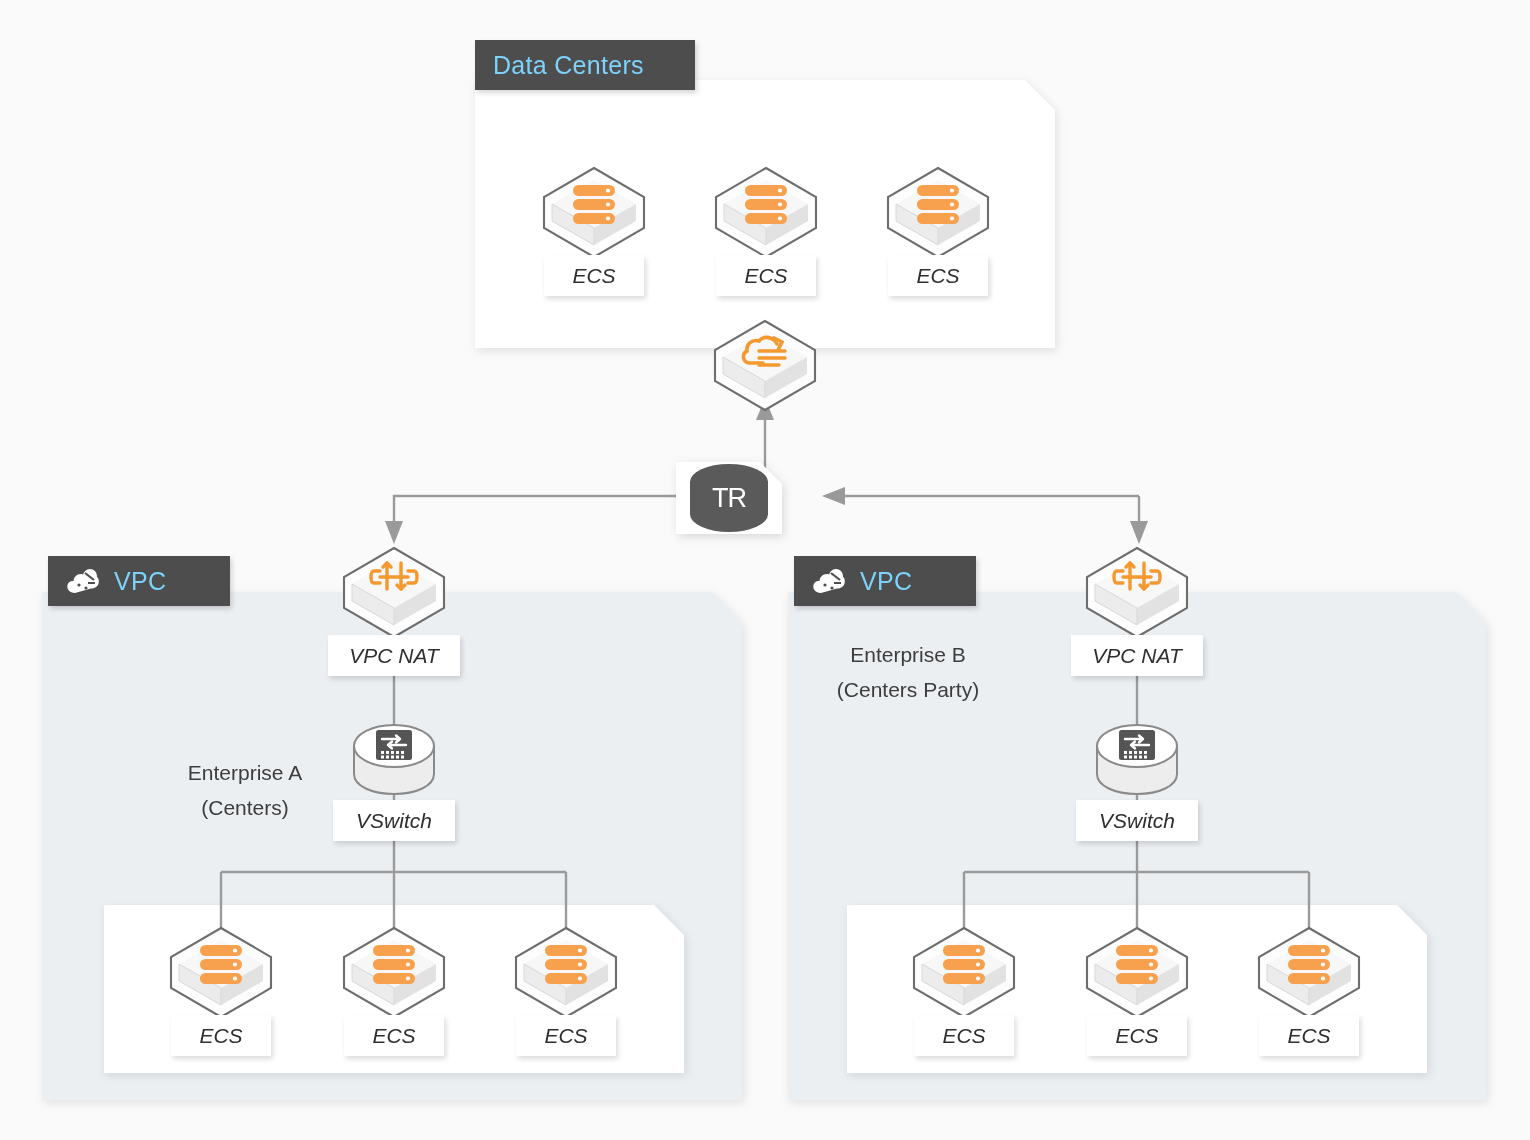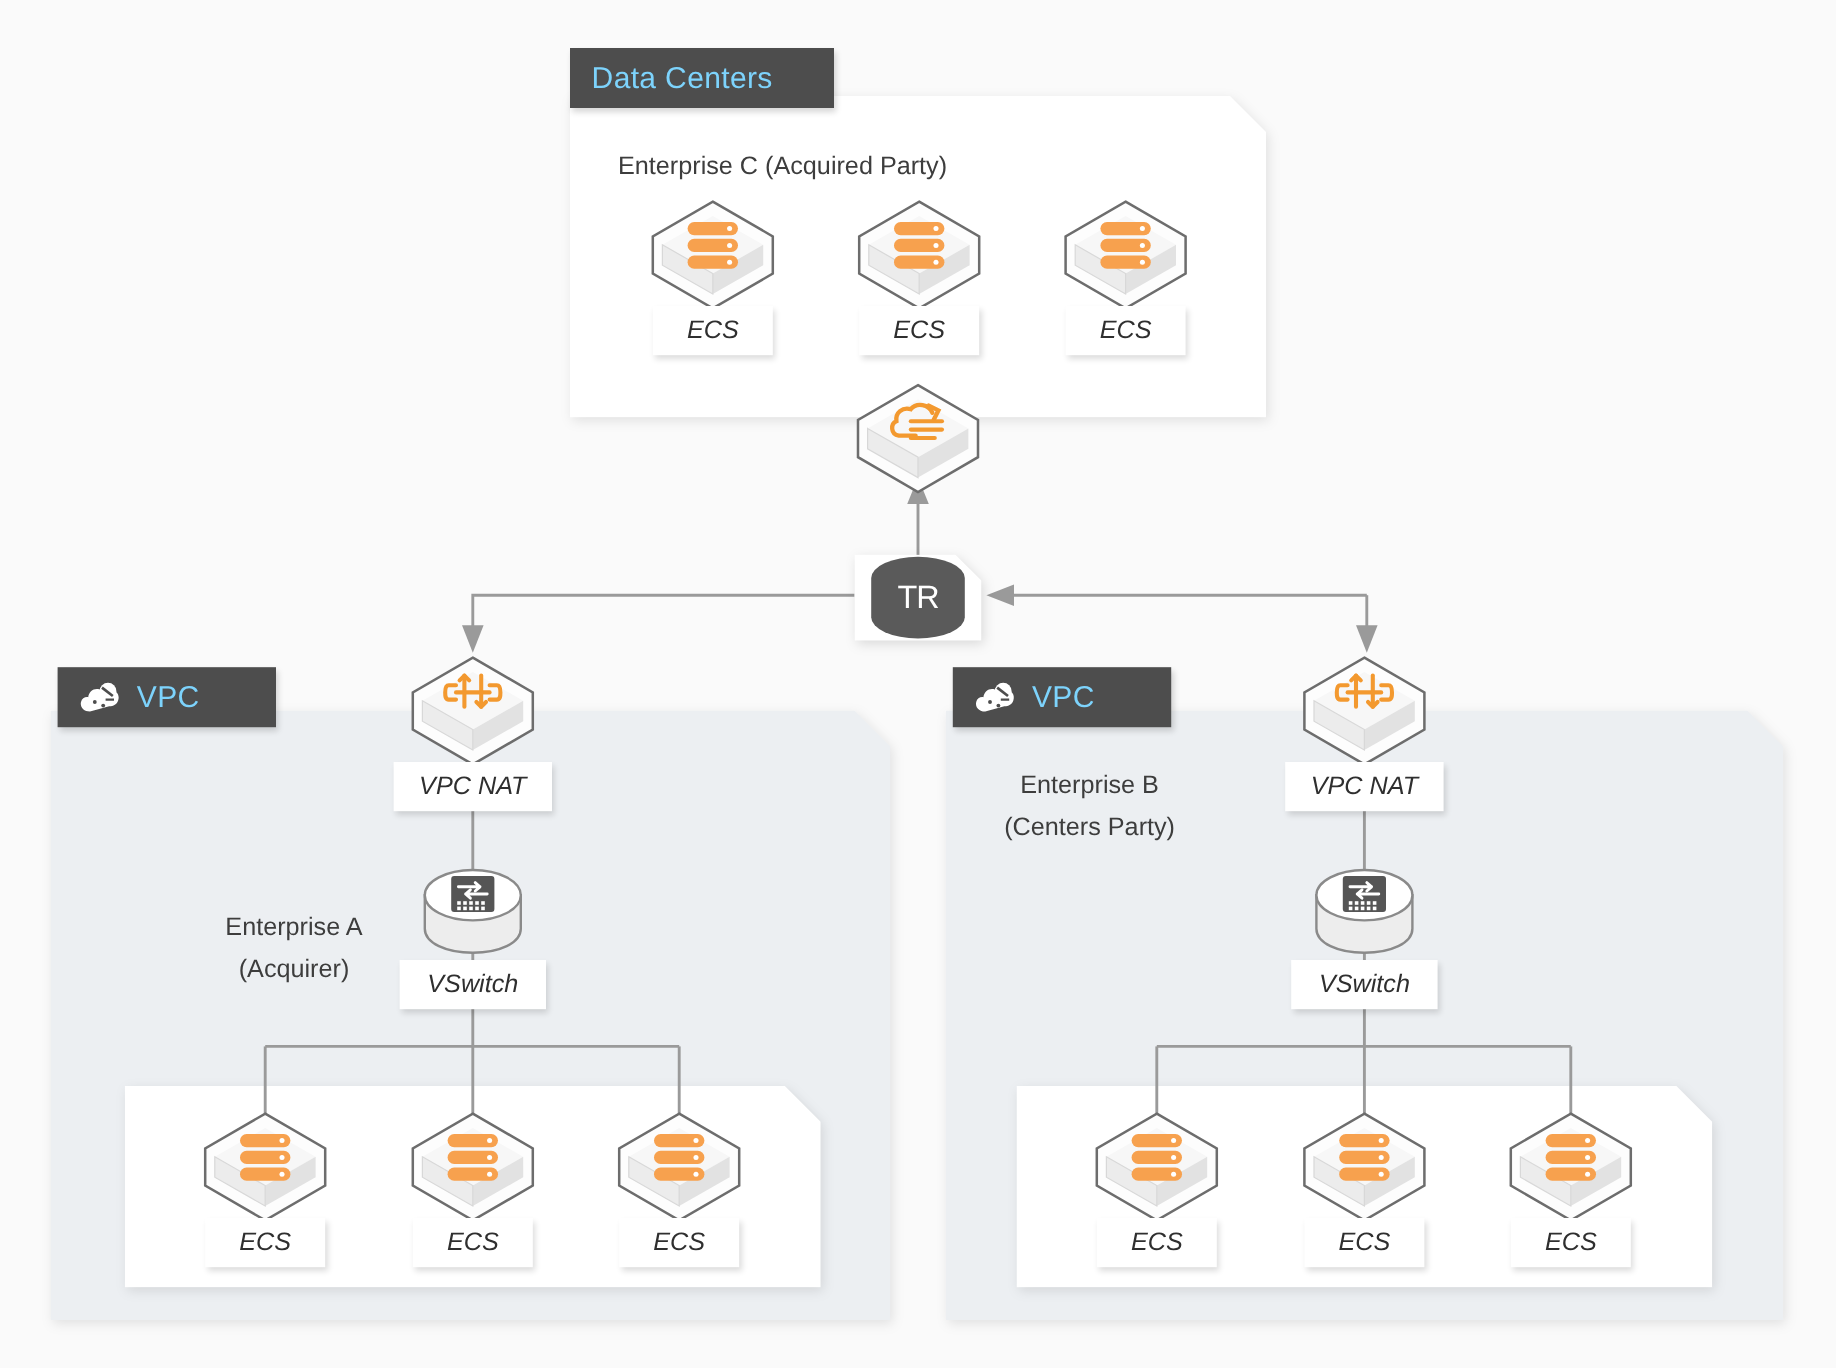--- a/index.html
+++ b/index.html
@@ -143,21 +143,20 @@
   <div class="zone" style="left:475px;top:80px;width:580px;height:268px;">
     <div class="zone-shape fill-white">
         <div></div>
       </div>
   </div>
 
   <div class="badge" style="left:475px;top:40px;width:220px;">
     <span class="badge-label">Data Centers</span>
   </div>
 
-  <div class="caption" style="left:515px;top:122px;width:320px;text-align:left;">Enterprise C (Acquired Party)</div>
 
   <div class="node" style="left:540px;top:165px;width:108px;height:95px;">
     <span class="node-icon">
       <svg width="108" height="95" viewBox="0 0 108 95">
         <g>
           <polygon points="54,3 104,32 104,63 54,92 4,63 4,32" fill="#fdfdfd" stroke="#6d6d6d" stroke-width="2.1"></polygon>
           <polygon points="54,15 96,39 54,63 12,39" fill="#f7f7f7" stroke="none"></polygon>
           <polygon points="12,39 54,63 54,80 12,56" fill="#ececec" stroke="none"></polygon>
           <polygon points="96,39 54,63 54,80 96,56" fill="#e2e2e2" stroke="none"></polygon>
           <polygon points="12,39 54,63 54,80 12,56" fill="none" stroke="#d8d8d8" stroke-width="1"></polygon>
@@ -231,21 +230,21 @@
         </g>
         <g transform="translate(30,17)" stroke="#f3992f" stroke-width="3.4" stroke-linecap="round">
           <line x1="18" y1="16" x2="44" y2="16"></line>
           <line x1="18" y1="23" x2="44" y2="23"></line>
           <line x1="18" y1="30" x2="38" y2="30"></line>
         </g>
       </svg>
     </span>
   </div>
 
-  <div class="tr-card" style="left:712px;top:462px;width:106px;height:72px;">
+  <div class="tr-card" style="left:676px;top:462px;width:106px;height:72px;">
     <div class="tr-face">
       <div class="tr-barrel">
         <span>TR</span>
       </div>
     </div>
   </div>
 
   <div class="zone" style="left:42px;top:592px;width:700px;height:508px;">
     <div class="zone-shape fill-blue">
         <div></div>
@@ -260,21 +259,21 @@
         <path d="M19,6 L28,13" stroke="#4d4d4d" stroke-width="2.2" fill="none"></path>
         <path d="M22,16 L29,16" stroke="#4d4d4d" stroke-width="2" fill="none"></path>
         <circle cx="13" cy="18" r="1.6" fill="#4d4d4d"></circle>
         <circle cx="20" cy="21" r="1.6" fill="#4d4d4d"></circle>
       </svg>
     </span>
     <span class="badge-label">VPC</span>
   </div>
 
   <div class="caption" style="left:140px;top:756px;width:210px;">Enterprise A
-(Acquirer)</div>
+(Centers)</div>
 
   <div class="node" style="left:340px;top:545px;width:108px;height:95px;">
     <span class="node-icon">
       <svg width="108" height="95" viewBox="0 0 108 95">
         <polygon points="54,3 104,32 104,63 54,92 4,63 4,32" fill="#fdfdfd" stroke="#6d6d6d" stroke-width="2.1"></polygon>
         <polygon points="54,15 96,39 54,63 12,39" fill="#f7f7f7"></polygon>
         <polygon points="12,39 54,63 54,80 12,56" fill="#ececec"></polygon>
         <polygon points="96,39 54,63 54,80 96,56" fill="#e2e2e2"></polygon>
         <polygon points="12,39 54,63 54,80 12,56" fill="none" stroke="#d8d8d8" stroke-width="1"></polygon>
         <g transform="translate(30,16)" fill="none" stroke="#f3992f" stroke-width="3.4" stroke-linecap="round" stroke-linejoin="round">

